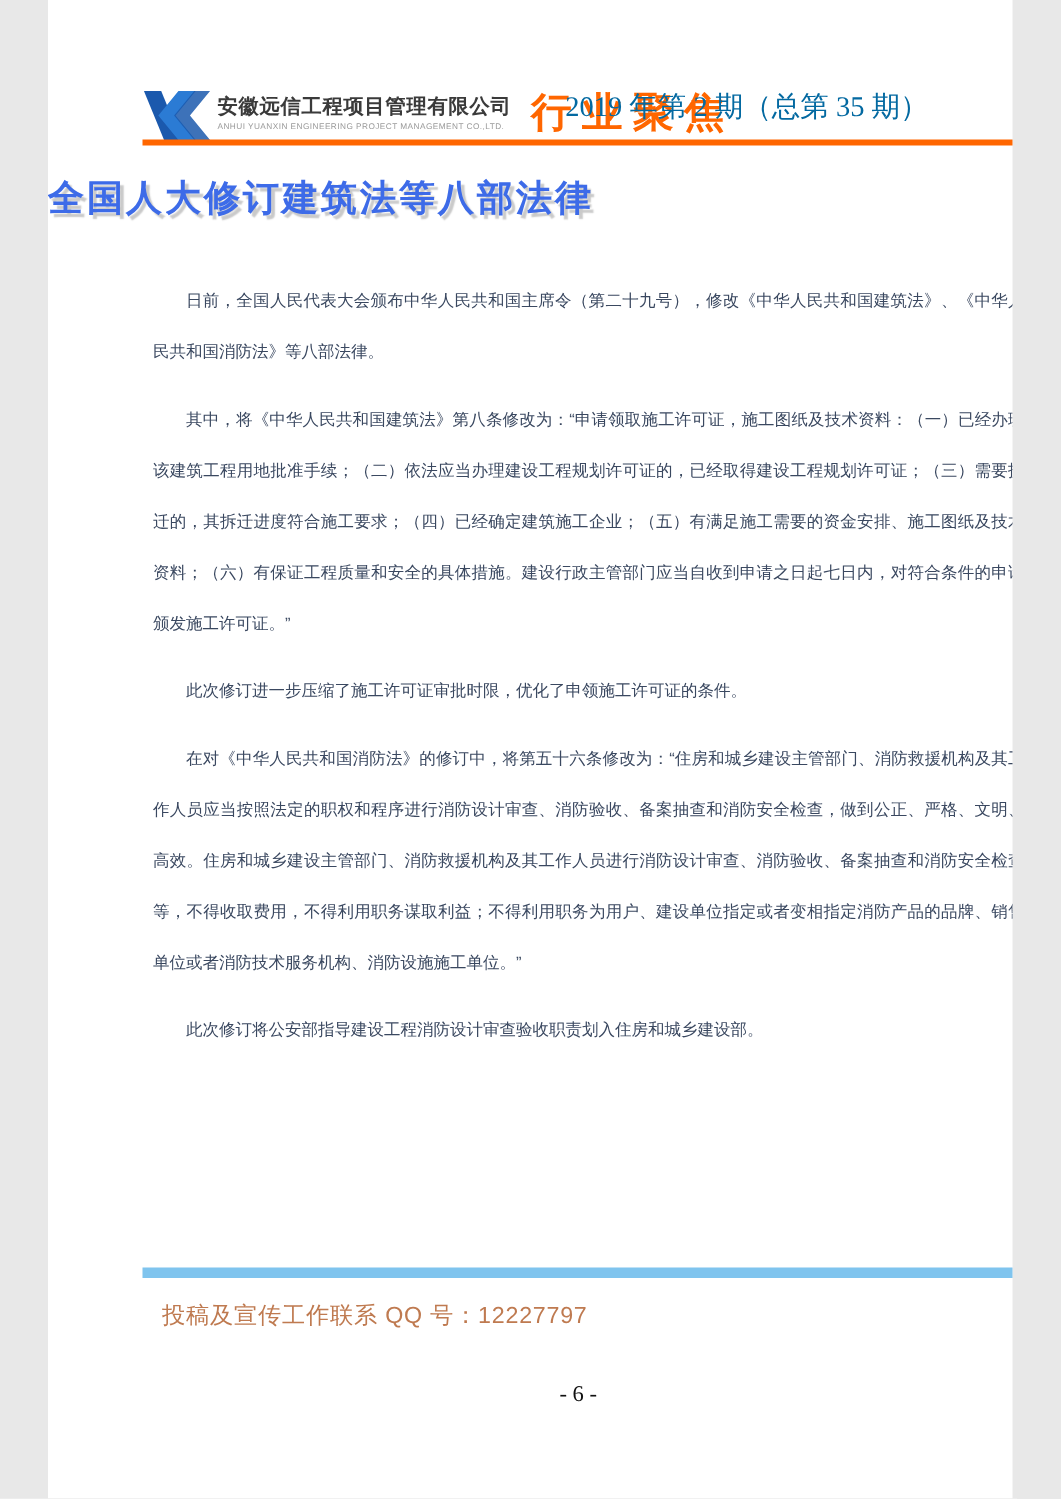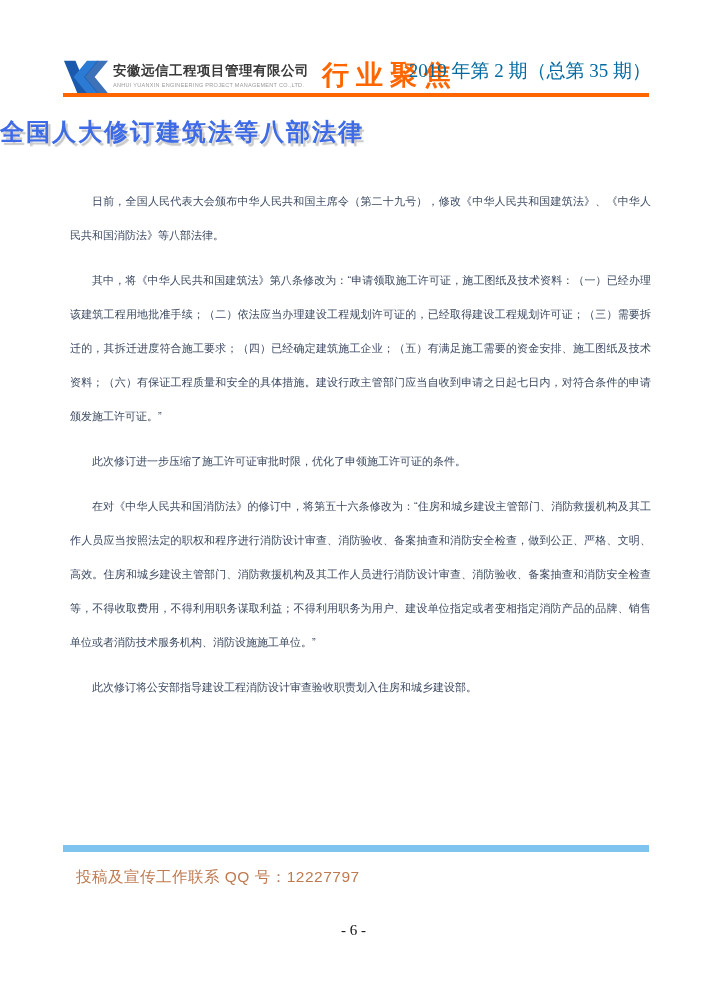--- a/index.html
+++ b/index.html
@@ -1,19 +1,19 @@
 <!DOCTYPE html>
 <html><head>
 <meta charset="utf-8">
 <style>
   * { margin: 0; padding: 0; box-sizing: border-box; }
   html, body { background: #e8e8e8; }
   .page {
     position: relative;
-    width: 707px;
+    width: 643px;
     height: 999px;
     margin: 0 auto;
     background: #ffffff;
     font-family: "Liberation Sans", "DejaVu Sans", sans-serif;
     overflow: hidden;
   }
 
   
   .logo {
     position: absolute;

